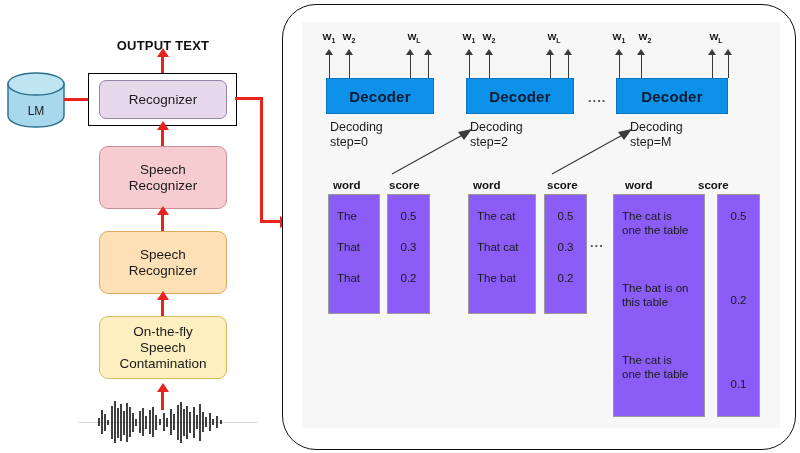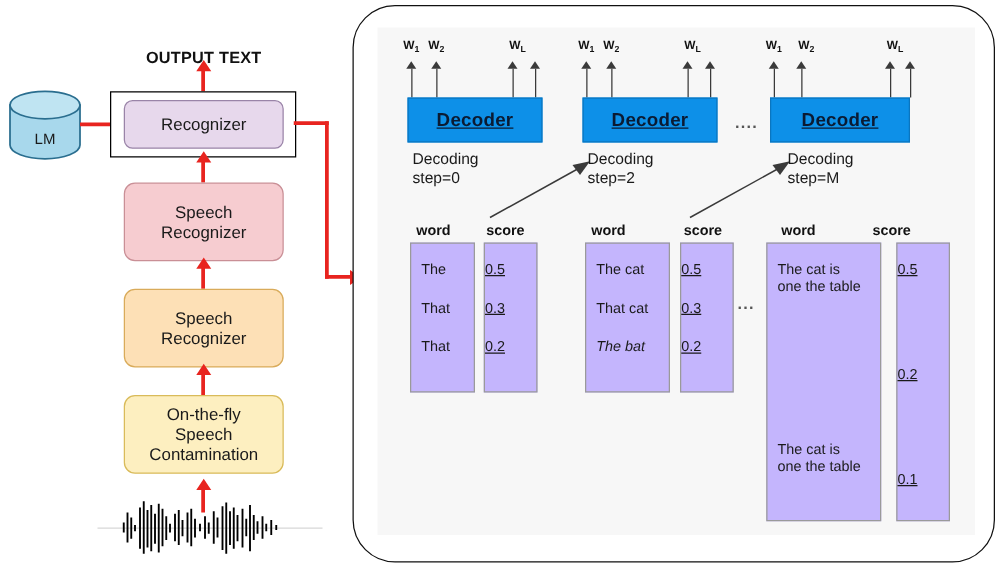--- a/index.html
+++ b/index.html
@@ -46,34 +46,34 @@
   #waveform{left:95px;top:398px;width:140px;height:48px;}
   #waveform-baseline{left:78px;top:422px;width:180px;height:1px;background:#d8d8d8;}
 
   
   #right-panel{left:282px;top:4px;width:514px;height:446px;
       border:1.7px solid #111;border-radius:34px;background:#fff;box-sizing:border-box;}
   #right-panel-inner{left:302px;top:22px;width:478px;height:406px;background:#f7f7f7;}
 
   .decoder-box{height:36px;background:#0d90e8;border:1px solid #0a76c0;
       box-sizing:border-box;display:flex;align-items:center;justify-content:center;
-      font-size:15px;font-weight:bold;color:#0b1b33;letter-spacing:.2px;text-decoration:underline;}
+      font-size:15px;font-weight:bold;color:#0b1b33;letter-spacing:.2px;}
   .wlabel{font-size:9.5px;font-weight:bold;color:#111;width:22px;text-align:center;}
   .wlabel sub{font-size:7px;}
   .gray-arrow-line{width:1.4px;background:#3a3a3a;}
   .gray-arrow-head{width:0;height:0;border-left:4px solid transparent;
       border-right:4px solid transparent;border-bottom:6px solid #3a3a3a;}
 
   .step-label{font-size:12.5px;line-height:15px;color:#1a1a1a;}
 
   .colhead{font-size:11.5px;font-weight:bold;color:#111;}
-  .cellbox{background:#c4b5fd;border:1px solid #9a9a9a;box-sizing:border-box;
+  .cellbox{background:#8b5cf6;border:1px solid #9a9a9a;box-sizing:border-box;
       font-size:11.5px;line-height:14px;color:#1a1a1a;}
   .cell{position:absolute;left:8px;}
-  .cell-c{position:absolute;width:100%;text-align:left;text-decoration:underline;}
+  .cell-c{position:absolute;width:100%;text-align:center;}
 
   .dots{font-size:13px;font-weight:bold;color:#555;letter-spacing:1px;}
 
   svg{display:block;overflow:visible;}
 </style>
 </head>
 <body>
 
 <div class="abs" id="output-text-label">OUTPUT TEXT</div>
 
@@ -238,21 +238,21 @@
 <div class="abs decoder-box" style="left:466px;top:78px;width:108px;">Decoder</div>
 <div class="abs step-label" style="left:470px;top:120px;">
   <div>Decoding</div>
   <div>step=2</div>
 </div>
 <div class="abs colhead" style="left:473px;top:179px;">word</div>
 <div class="abs colhead" style="left:547px;top:179px;">score</div>
 <div class="abs cellbox" style="left:468px;top:194px;width:68px;height:120px;">
   <div class="cell" style="top:14px;">The cat</div>
   <div class="cell" style="top:45px;">That cat</div>
-  <div class="cell" style="top:76px;font-style:italic;">The bat</div>
+  <div class="cell" style="top:76px;">The bat</div>
 </div>
 <div class="abs cellbox" style="left:544px;top:194px;width:43px;height:120px;">
   <div class="cell-c" style="top:14px;">0.5</div>
   <div class="cell-c" style="top:45px;">0.3</div>
   <div class="cell-c" style="top:76px;">0.2</div>
 </div>
 
 <div class="abs dots" style="left:588px;top:90px;">....</div>
 
 <div class="abs dots" style="left:590px;top:235px;">...</div>
@@ -277,19 +277,20 @@
 <div class="abs gray-arrow-head" style="left:724px;top:49px;"></div>
 <div class="abs decoder-box" style="left:616px;top:78px;width:112px;">Decoder</div>
 <div class="abs step-label" style="left:630px;top:120px;">
   <div>Decoding</div>
   <div>step=M</div>
 </div>
 <div class="abs colhead" style="left:625px;top:179px;">word</div>
 <div class="abs colhead" style="left:698px;top:179px;">score</div>
 <div class="abs cellbox" style="left:613px;top:194px;width:92px;height:223px;">
   <div class="cell" style="top:14px;width:72px;">The cat is one the table</div>
+  <div class="cell" style="top:86px;width:72px;">The bat is on this table</div>
   <div class="cell" style="top:158px;width:72px;">The cat is one the table</div>
 </div>
 <div class="abs cellbox" style="left:717px;top:194px;width:43px;height:223px;">
   <div class="cell-c" style="top:14px;">0.5</div>
   <div class="cell-c" style="top:98px;">0.2</div>
   <div class="cell-c" style="top:182px;">0.1</div>
 </div>
 
 </body></html>

